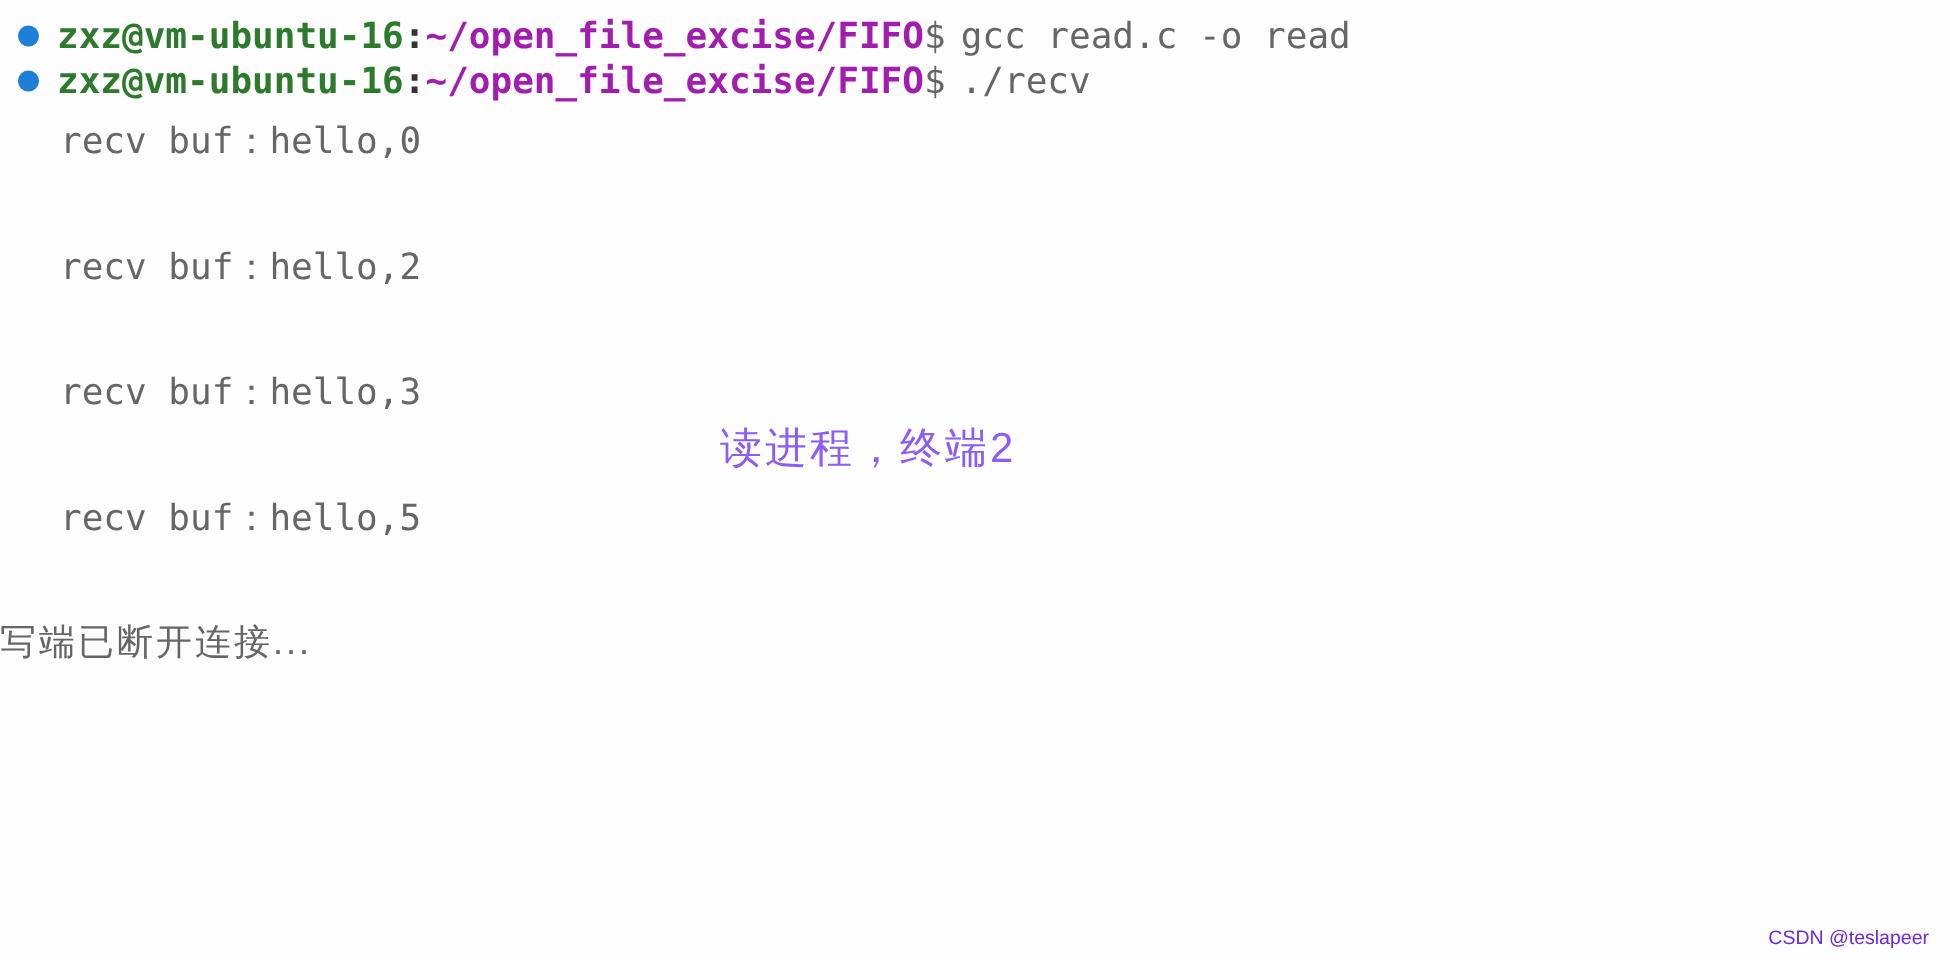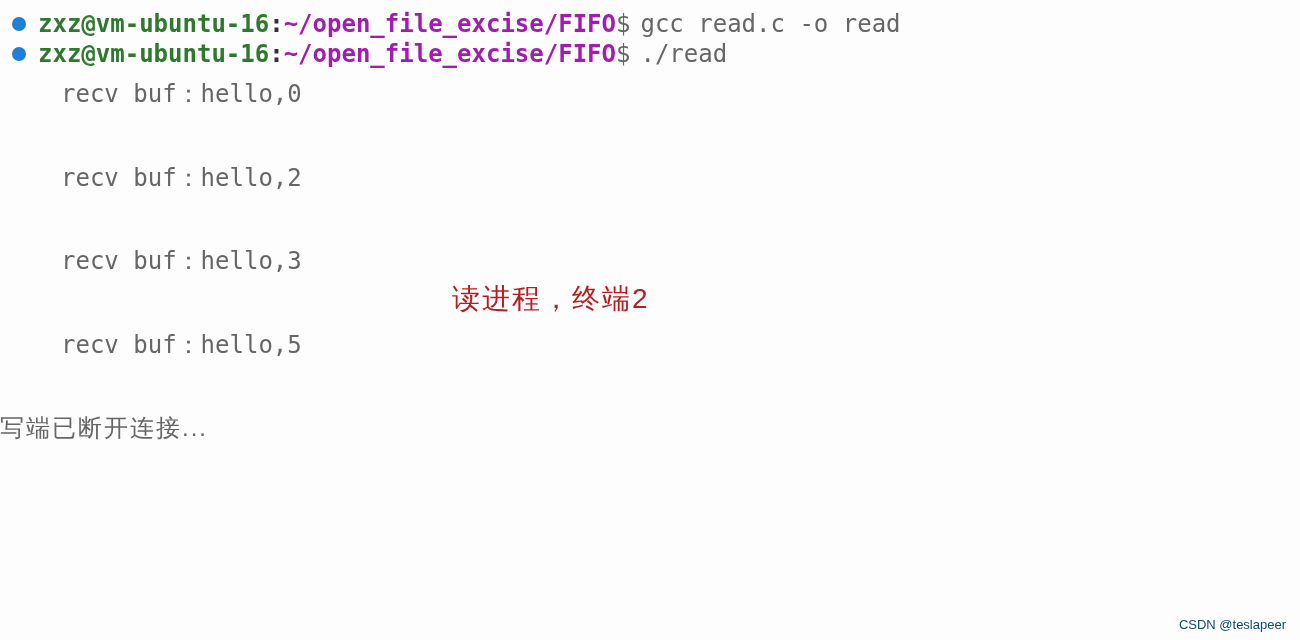--- a/index.html
+++ b/index.html
@@ -44,51 +44,51 @@
       font-weight: bold;
     }
     .dollar {
       color: #666;
     }
     .command {
       color: #666;
       margin-left: 10px;
     }
     .output-container {
-      padding-left: 61px;
+      padding-left: 40px;
       padding-top: 8px;
     }
     .output-line {
       color: #666;
       line-height: 1.4;
       margin-bottom: 50px;
     }
     .output-line:first-child {
       margin-bottom: 50px;
     }
     .disconnect-line {
       color: #666;
       margin-top: 0px;
       font-family: 'SimSun', 'Microsoft YaHei', sans-serif;
       letter-spacing: 2px;
     }
     .annotation {
       position: absolute;
-      color: #b91c1c;
+      color: #8b5cf6;
       font-family: 'Microsoft YaHei', 'SimHei', sans-serif;
       font-size: 28px;
       top: 280px;
-      left: 452px;
+      left: 480px;
       letter-spacing: 2px;
     }
     .watermark {
       position: absolute;
       bottom: 8px;
       right: 14px;
-      color: #0c4a6e;
+      color: #6d28d9;
       font-size: 13px;
       font-family: Arial, sans-serif;
     }
   </style>
 </head>
 <body>
 
 <div class="prompt-line">
   <span class="bullet"></span>
   <span class="user-host">zxz@vm-ubuntu-16</span>
@@ -97,21 +97,21 @@
   <span class="dollar">$</span>
   <span class="command">gcc read.c -o read</span>
 </div>
 
 <div class="prompt-line">
   <span class="bullet"></span>
   <span class="user-host">zxz@vm-ubuntu-16</span>
   <span class="colon">:</span>
   <span class="path">~/open_file_excise/FIFO</span>
   <span class="dollar">$</span>
-  <span class="command">./read</span>
+  <span class="command">./recv</span>
 </div>
 
 <div class="output-container">
   <div class="output-line">recv buf：hello,0</div>
   <div class="output-line">recv buf：hello,2</div>
   <div class="output-line">recv buf：hello,3</div>
   <div class="output-line">recv buf：hello,5</div>
 </div>
 
 <div class="disconnect-line">写端已断开连接...</div>

